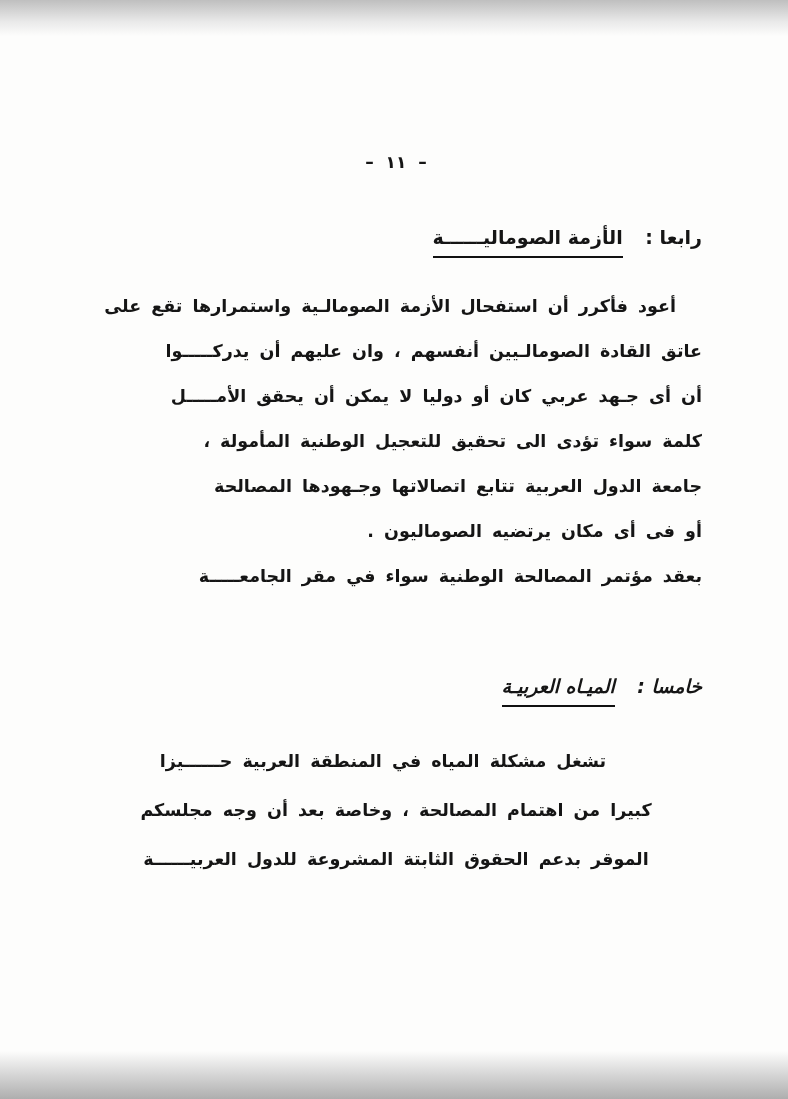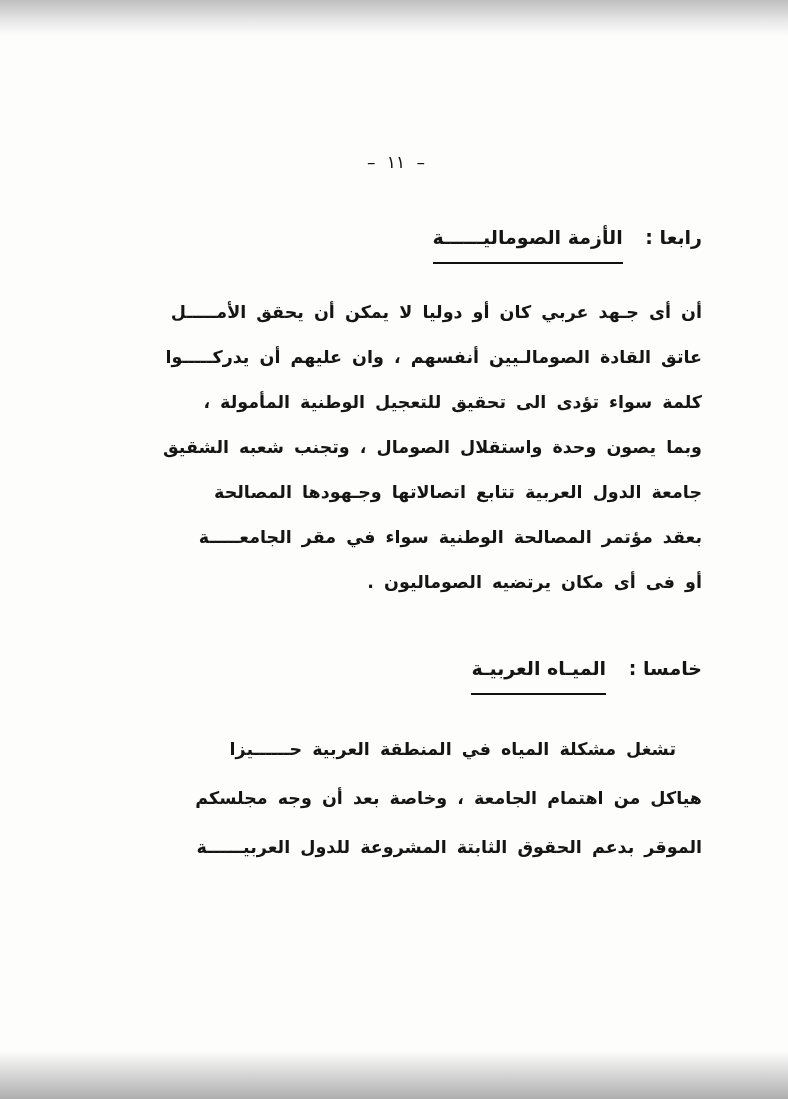--- a/index.html
+++ b/index.html
@@ -31,92 +31,94 @@
     position: absolute;
     top: 0;
     right: 86px;
     left: 90px;
     direction: rtl;
   }
   .page-number {
     margin-top: 152px;
     text-align: center;
     font-size: 17px;
-    font-weight: 400;
+    font-weight: 700;
     letter-spacing: 3px;
     word-spacing: 6px;
   }
   .section-heading {
     margin: 54px 0 0 0;
     font-size: 19px;
     font-weight: 700;
     text-align: right;
     letter-spacing: 0.5px;
   }
   .section-heading .hlabel {
     margin-left: 16px;
   }
   .section-heading .htitle {
     display: inline-block;
     border-bottom: 2px solid #111;
-    padding-bottom: 14px;
+    padding-bottom: 8px;
   }
   .para {
     margin-top: 26px;
     font-size: 17.5px;
     font-weight: 700;
     line-height: 45px;
     text-align: right;
     word-spacing: 4px;
   }
   .para.second {
     line-height: 49px;
     margin-top: 30px;
+    text-align: center;
   }
   .line.first {
     padding-right: 26px;
   }
   .section-heading.second {
-    margin-top: 52px;
+    margin-top: 76px;
+    font-style: italic;
   }
 </style>
 </head>
 <body>
 
 <div class="page">
   <div class="scan-band-top"></div>
 
   <div class="content">
 
     <div class="page-number">– ١١ –</div>
 
     <div class="section">
       <h2 class="section-heading">
         <span class="hlabel">رابعا :</span>
         <span class="htitle">الأزمة الصوماليــــــة</span>
       </h2>
       <div class="para">
+        <div class="line first">أعود فأكرر أن استفحال الأزمة الصومالـية واستمرارها تقع على</div>
+        <div class="line">عاتق القادة الصومالـيين أنفسهم ، وان عليهم أن يدركـــــوا</div>
         <div class="line">أن أى جـهد عربي كان أو دوليا لا يمكن أن يحقق الأمـــــل</div>
-        <div class="line">عاتق القادة الصومالـيين أنفسهم ، وان عليهم أن يدركـــــوا</div>
         <div class="line">كلمة سواء تؤدى الى تحقيق للتعجيل الوطنية المأمولة ،</div>
-        <div class="line">وبما يصون وحدة واستقلال الصومال ، وتجنب شعبه الشقيق</div>
         <div class="line">جامعة الدول العربية تتابع اتصالاتها وجـهودها المصالحة</div>
+        <div class="line">أو فى أى مكان يرتضيه الصوماليون .</div>
         <div class="line">بعقد مؤتمر المصالحة الوطنية سواء في مقر الجامعـــــة</div>
-        <div class="line">أو فى أى مكان يرتضيه الصوماليون .</div>
       </div>
     </div>
 
     <div class="section">
       <h2 class="section-heading second">
         <span class="hlabel">خامسا :</span>
         <span class="htitle">الميـاه العربيـة</span>
       </h2>
       <div class="para second">
         <div class="line first">تشغل مشكلة المياه في المنطقة العربية حــــــيزا</div>
-        <div class="line">هياكل من اهتمام الجامعة ، وخاصة بعد أن وجه مجلسكم</div>
+        <div class="line">كبيرا من اهتمام المصالحة ، وخاصة بعد أن وجه مجلسكم</div>
         <div class="line">الموقر بدعم الحقوق الثابتة المشروعة للدول العربيــــــة</div>
       </div>
     </div>
 
   </div>
 
   <div class="scan-band-bottom"></div>
 </div>
 
 </body></html>

